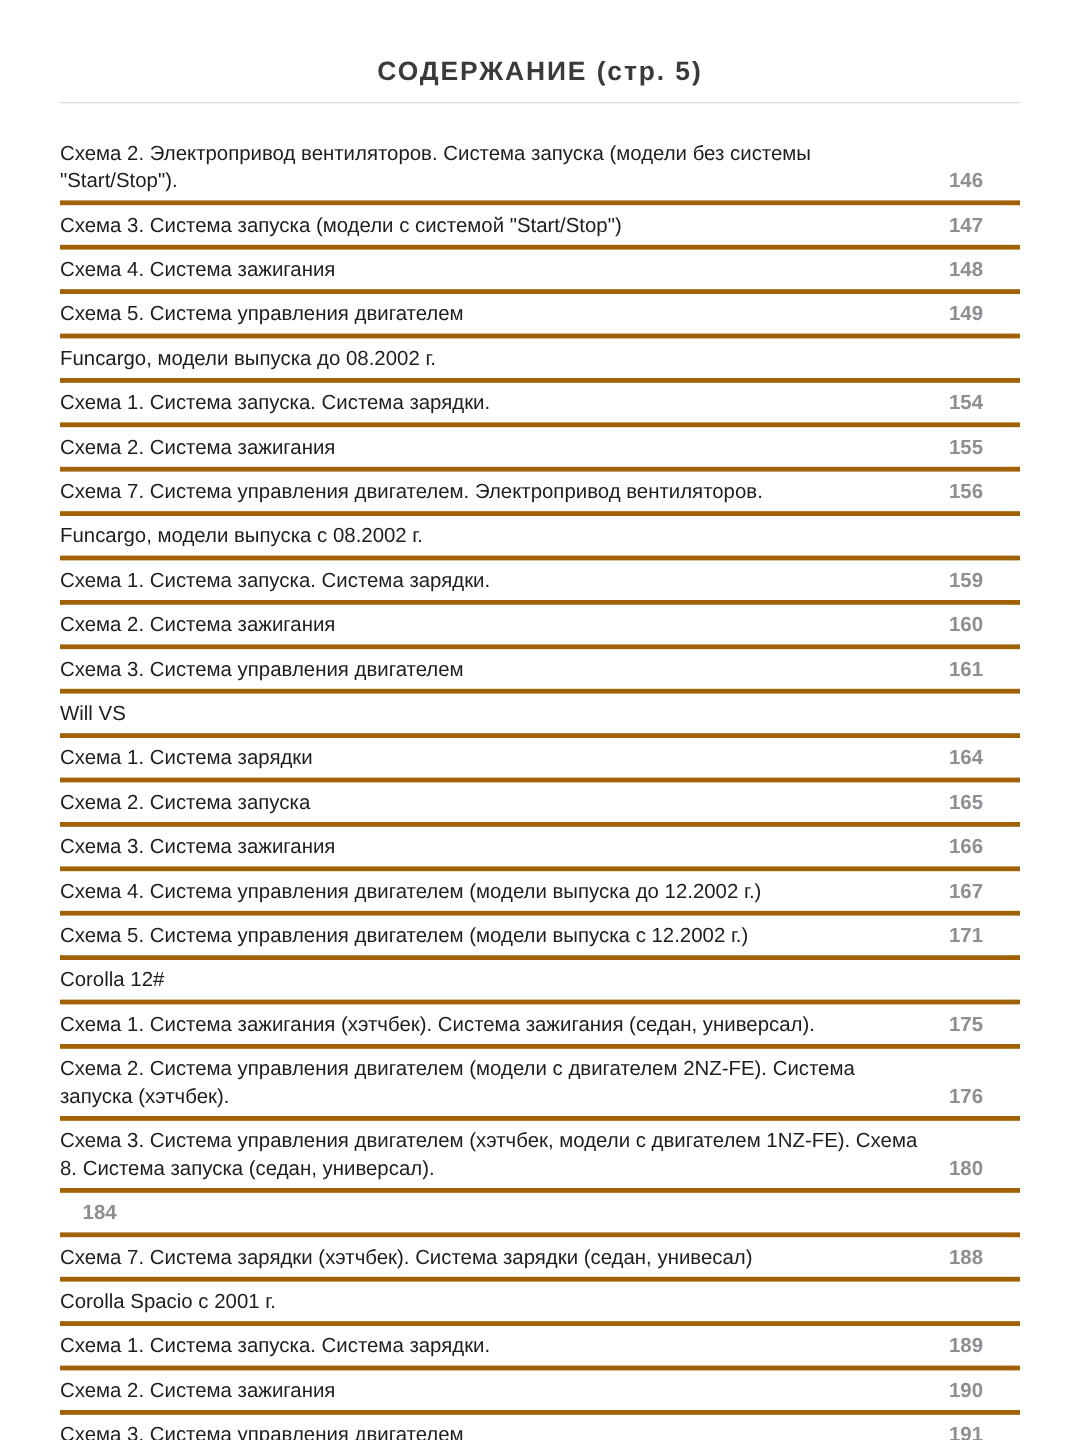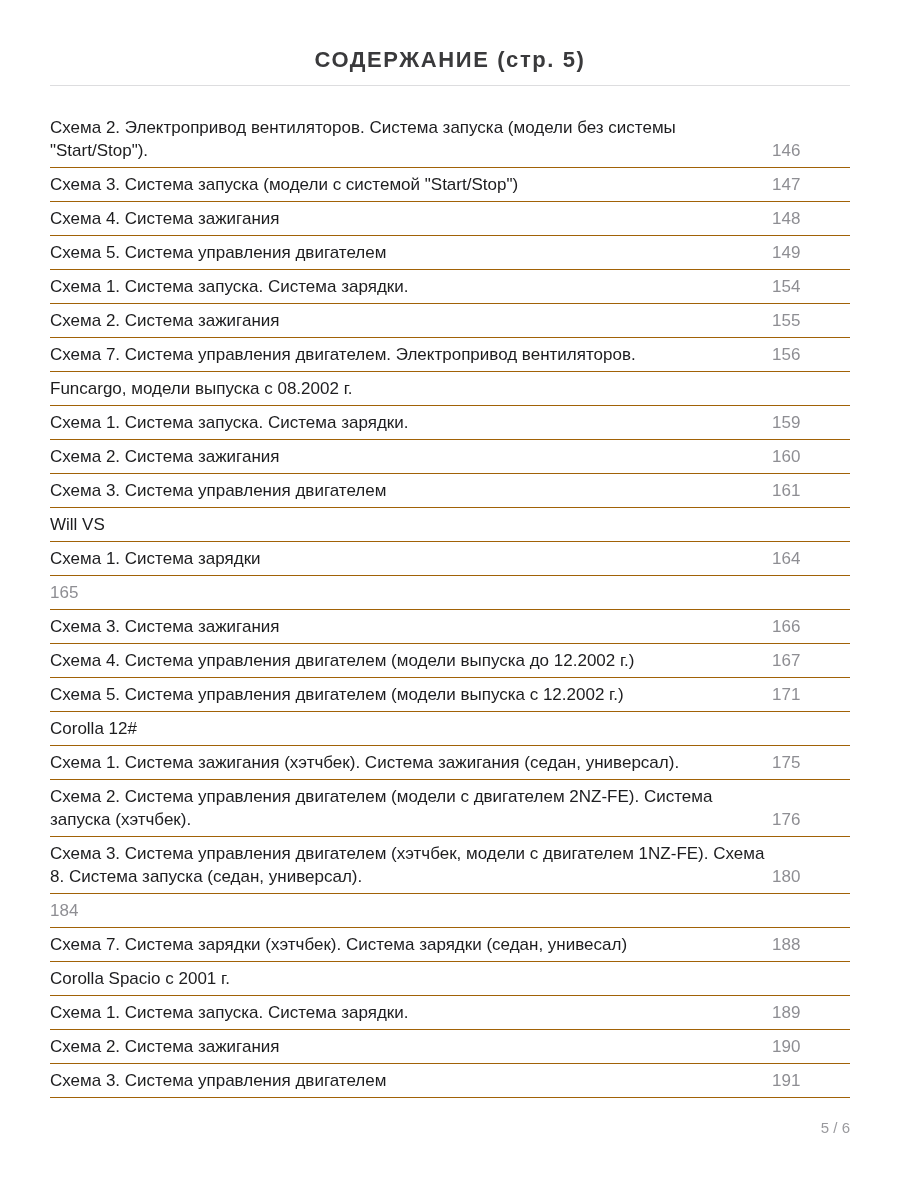--- a/index.html
+++ b/index.html
@@ -34,39 +34,40 @@
     margin-top: 12px;
     border-bottom: 1px solid #dddddf;
     height: 0;
   }
   .toc-list {
     margin-top: 25px;
   }
   .toc-row {
     display: flex;
     align-items: flex-end;
-    border-bottom: 1px solid #a16207;
+    border-bottom: 4px solid #a16207;
     padding: 5px 0;
   }
   .toc-label {
     flex: 1 1 auto;
     max-width: 722px;
     font-size: 17px;
     line-height: 23px;
     color: #1d1d1f;
     word-break: normal;
   }
   .toc-page {
     flex: 0 0 78px;
     box-sizing: border-box;
     padding-right: 12px;
-    text-align: left;
+    text-align: center;
     font-size: 17px;
     line-height: 23px;
     color: #8e8e93;
+    font-weight: bold;
   }
   .footer {
     margin-top: 21px;
     text-align: right;
     font-size: 15px;
     color: #9a9a9e;
   }
 </style>
 </head>
 <body>
@@ -92,20 +93,24 @@
   <div class="toc-row">
     <div class="toc-label">Схема 4. Система зажигания</div>
     <div class="toc-page">148</div>
   </div>
 
   <div class="toc-row">
     <div class="toc-label">Схема 5. Система управления двигателем</div>
     <div class="toc-page">149</div>
   </div>
 
+  <div class="toc-row">
+    <div class="toc-label">Funcargo, модели выпуска до 08.2002 г.</div>
+    <div class="toc-page"></div>
+  </div>
 
   <div class="toc-row">
     <div class="toc-label">Схема 1. Система запуска. Система зарядки.</div>
     <div class="toc-page">154</div>
   </div>
 
   <div class="toc-row">
     <div class="toc-label">Схема 2. Система зажигания</div>
     <div class="toc-page">155</div>
   </div>
@@ -139,20 +144,21 @@
     <div class="toc-label">Will VS</div>
     <div class="toc-page"></div>
   </div>
 
   <div class="toc-row">
     <div class="toc-label">Схема 1. Система зарядки</div>
     <div class="toc-page">164</div>
   </div>
 
   <div class="toc-row">
+    <div class="toc-label">Схема 2. Система запуска</div>
     <div class="toc-page">165</div>
   </div>
 
   <div class="toc-row">
     <div class="toc-label">Схема 3. Система зажигания</div>
     <div class="toc-page">166</div>
   </div>
 
   <div class="toc-row">
     <div class="toc-label">Схема 4. Система управления двигателем (модели выпуска до 12.2002 г.)</div>

